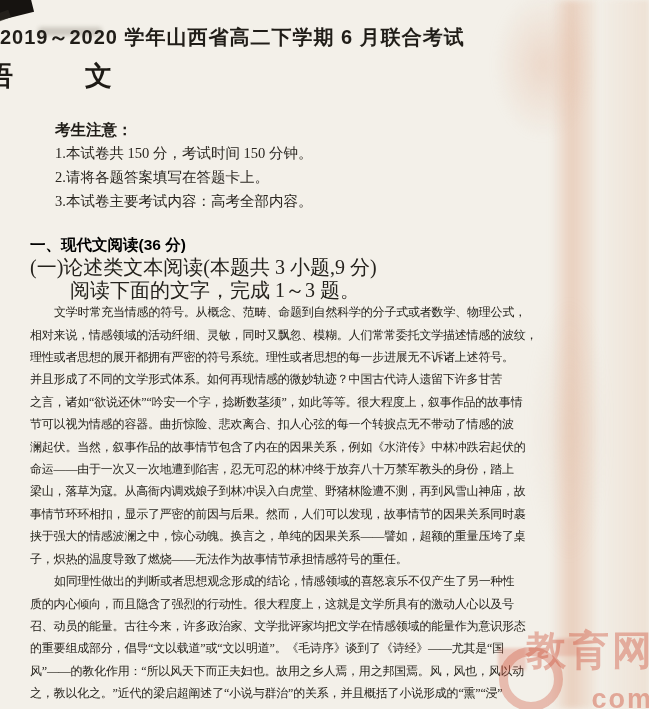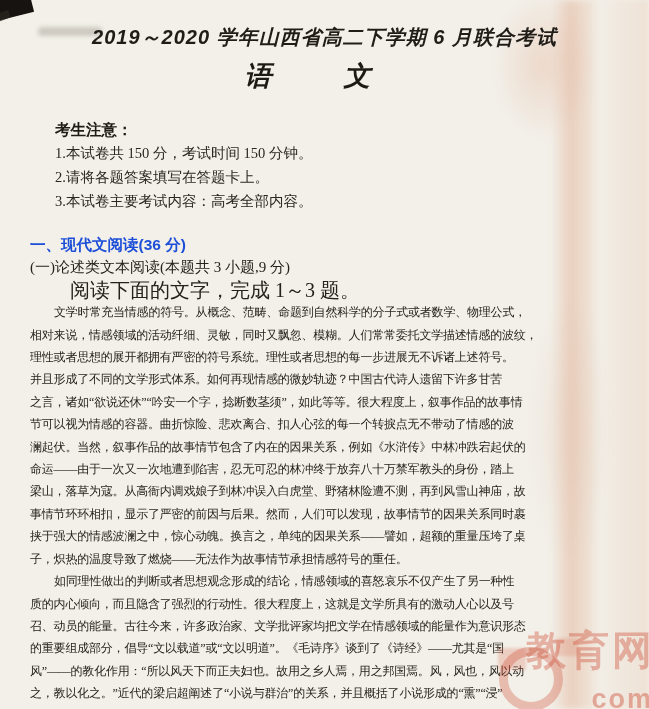--- a/index.html
+++ b/index.html
@@ -39,21 +39,21 @@
     position:absolute;right:56px;top:-10px;width:100px;height:150px;
     background:radial-gradient(ellipse at center, rgba(226,178,152,.38), rgba(226,178,152,0) 70%);
     filter:blur(4px);
   }
   .smudge-mid{
     position:absolute;right:40px;top:300px;width:80px;height:260px;
     background:radial-gradient(ellipse at center, rgba(222,186,162,.22), rgba(222,186,162,0) 72%);
     filter:blur(5px);
   }
   
-  .hdr{position:absolute;top:24px;left:0;width:100%;text-align:center;font-style:italic;}
+  .hdr{position:absolute;top:24px;left:0;width:100%;}
   .exam-title{
     font-family:"Liberation Sans", sans-serif;font-weight:bold;
     font-size:20px;letter-spacing:1px;color:#201d18;
   }
   .exam-subject{
     margin-top:7px;
     font-family:"Liberation Sans", sans-serif;font-weight:bold;
     font-size:27px;letter-spacing:6px;color:#1d1a15;
     transform:translateX(-14px);
   }
@@ -63,23 +63,23 @@
     font-family:"Liberation Sans", sans-serif;font-weight:bold;
     font-size:15.5px;color:#1f1c17;
   }
   .notice-line{
     font-size:14.5px;line-height:24px;color:#2a2620;
   }
   
   .reading{position:absolute;left:30px;top:234px;width:600px;}
   .sec-heading{
     font-family:"Liberation Sans", sans-serif;font-weight:bold;
-    font-size:15.5px;line-height:22.4px;color:#1d4ed8;
+    font-size:15.5px;line-height:22.4px;color:#000000;
   }
-  .sub-heading{font-size:15px;line-height:22.4px;}
+  .sub-heading{font-size:20px;line-height:22.4px;}
   .instruction{font-size:20px;line-height:22.4px;text-indent:2em;}
   .passage .line{
     font-size:12px;line-height:22.4px;letter-spacing:-0.2px;
     white-space:nowrap;color:#26231d;
   }
   .passage .line.indent{text-indent:2em;}
   
   .watermark{position:absolute;right:-6px;bottom:-8px;width:180px;height:92px;pointer-events:none;}
   .wm-text{
     position:absolute;right:0;top:-2px;

